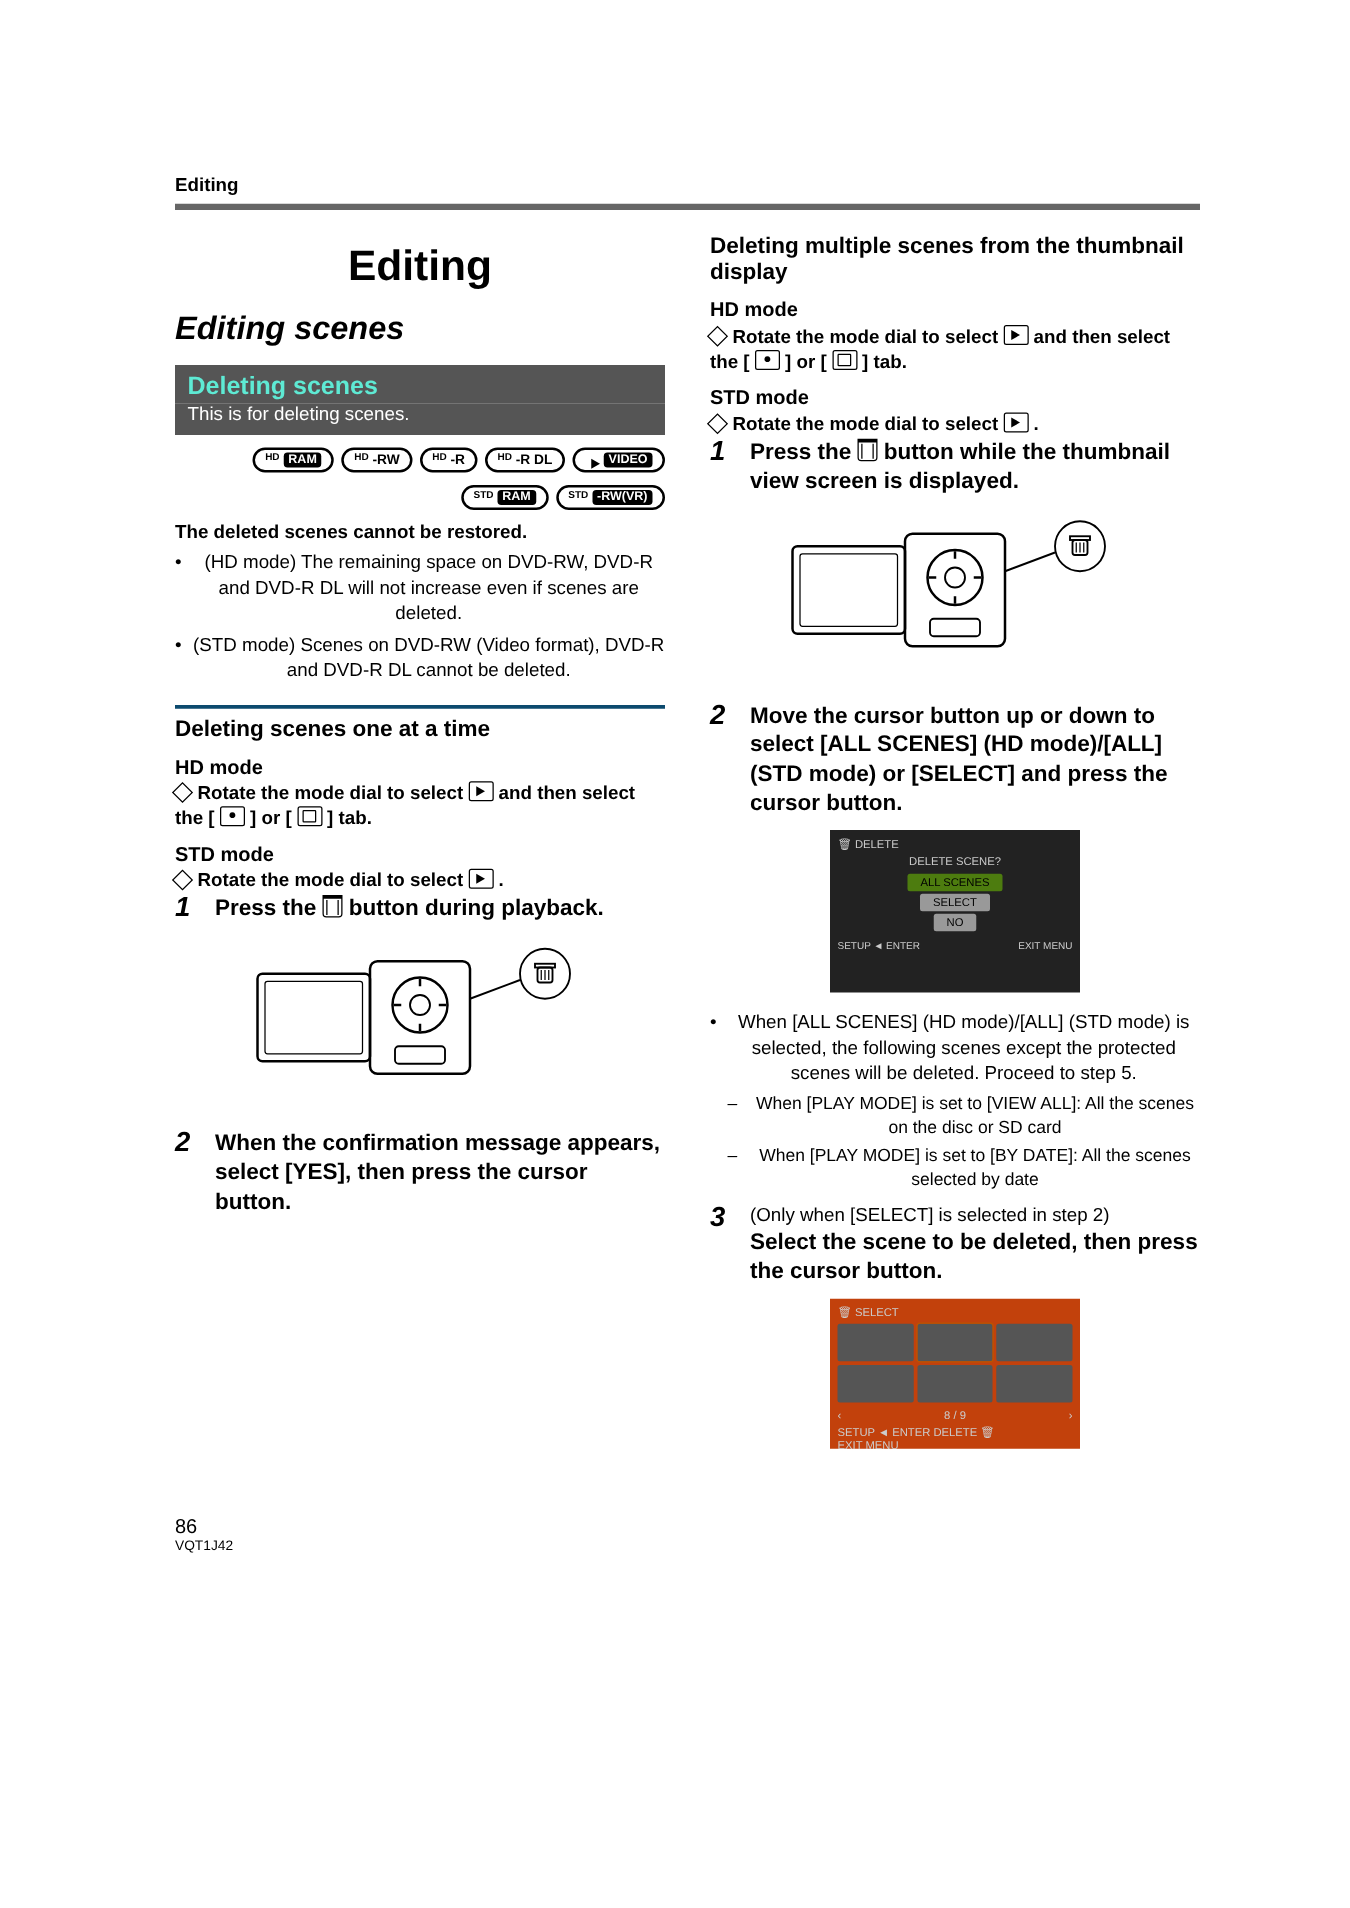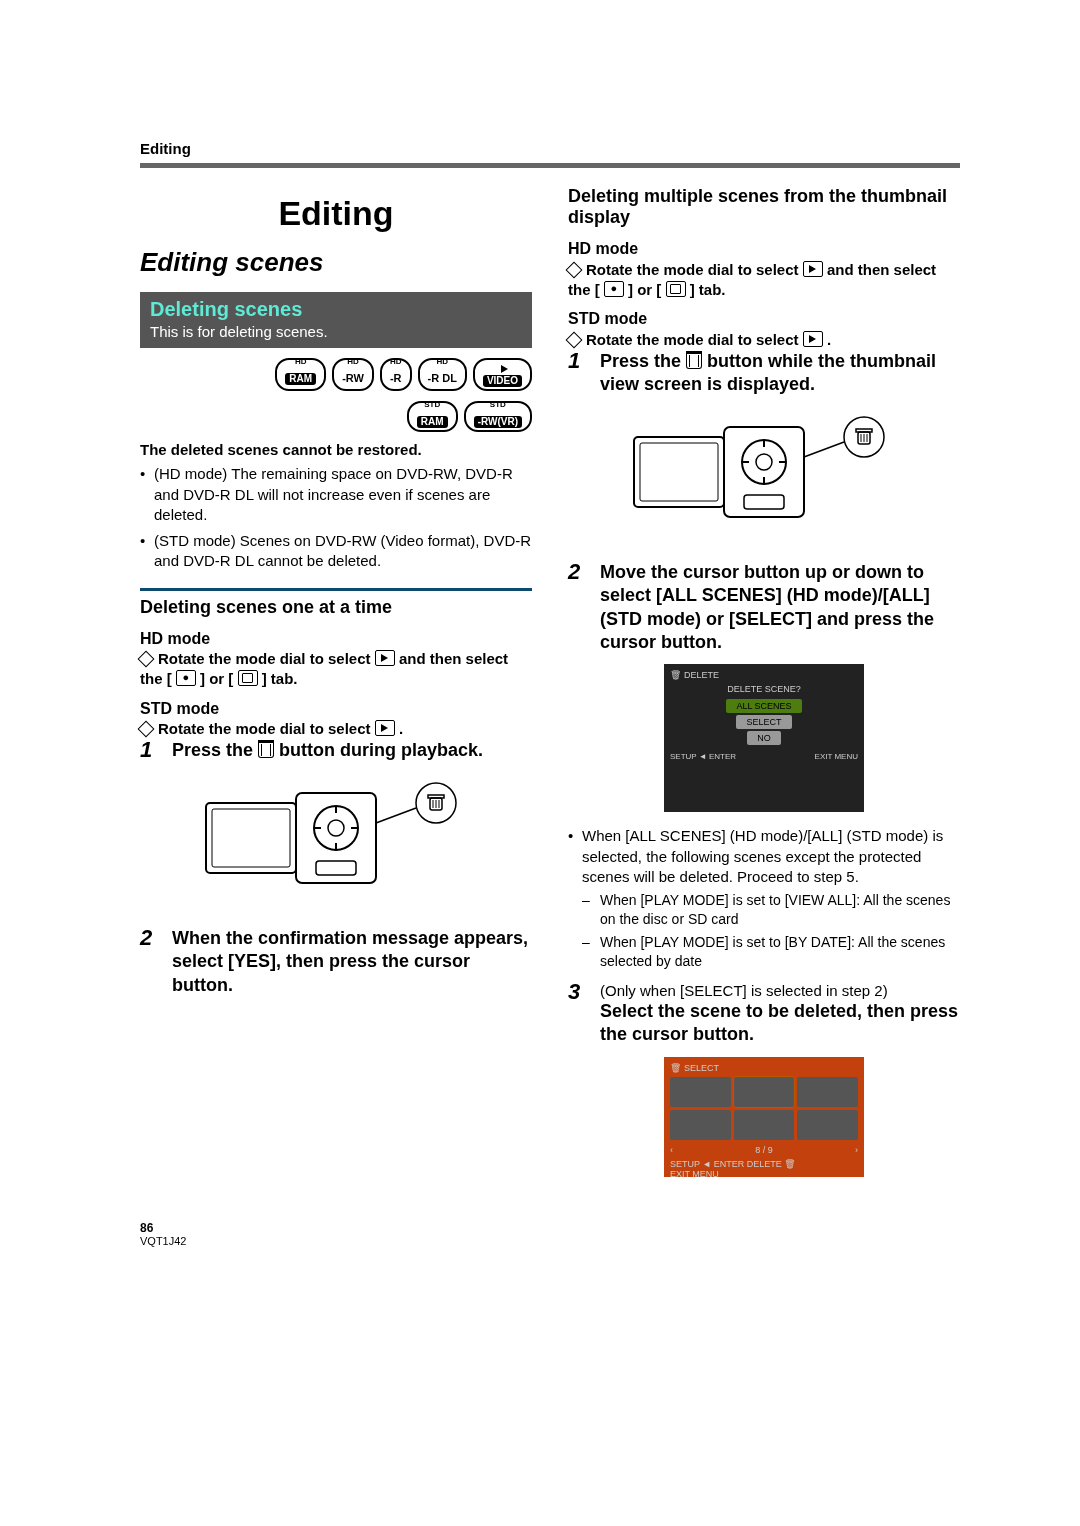--- a/index.html
+++ b/index.html
@@ -66,24 +66,23 @@
     justify-content: flex-end;
     margin: 10px 0 8px;
   }
   .oval {
     border: 2px solid #000;
     border-radius: 14px;
     padding: 2px 8px 2px 8px;
     font-size: 12px;
     font-weight: bold;
     display: inline-flex;
-    align-items: center;
+    align-items: flex-end;
     gap: 3px;
     line-height: 1;
-    flex-direction: column;
   }
   .oval .sup {
     font-size: 8px;
     font-weight: bold;
     position: relative;
     top: -4px;
   }
   .oval .inv {
     background: #000;
     color: #fff;
@@ -98,20 +97,21 @@
     font-size: 15px;
     line-height: 1.35;
   }
   .body .bold {
     font-weight: bold;
   }
   .body ul {
     list-style: none;
     padding: 0;
     margin: 4px 0 10px;
+    text-align: center;
   }
   .body ul li {
     position: relative;
     padding-left: 14px;
     margin-bottom: 6px;
   }
   .body ul li::before {
     content: "\2022";
     position: absolute;
     left: 0;
@@ -224,21 +224,21 @@
     display: flex;
     justify-content: center;
     margin: 10px 0 14px;
   }
   .camera-svg {
     width: 280px;
     height: 140px;
   }
   .lcd-menu {
     width: 200px;
-    height: 148px;
+    height: 130px;
     background: #222;
     color: #ccc;
     font-size: 9px;
     padding: 6px;
     box-sizing: border-box;
     font-family: Arial, sans-serif;
   }
   .lcd-menu .row {
     display: flex;
     justify-content: space-between;
@@ -280,23 +280,23 @@
   }
   .lcd-thumbs .th {
     background: #555;
     height: 30px;
     border-radius: 2px;
   }
   .lcd-thumbs .th.sel {
     outline: 1.5px solid #b50;
   }
   .pg-num {
-    font-weight: bold;
-    font-size: 12px;
-    margin-top: 30px;
+    font-weight: normal;
+    font-size: 16px;
+    margin-top: 40px;
   }
   .pg-code {
     font-size: 11px;
   }
   .mode-label {
     font-weight: bold;
     font-size: 16px;
   }
 </style>
 </head>

